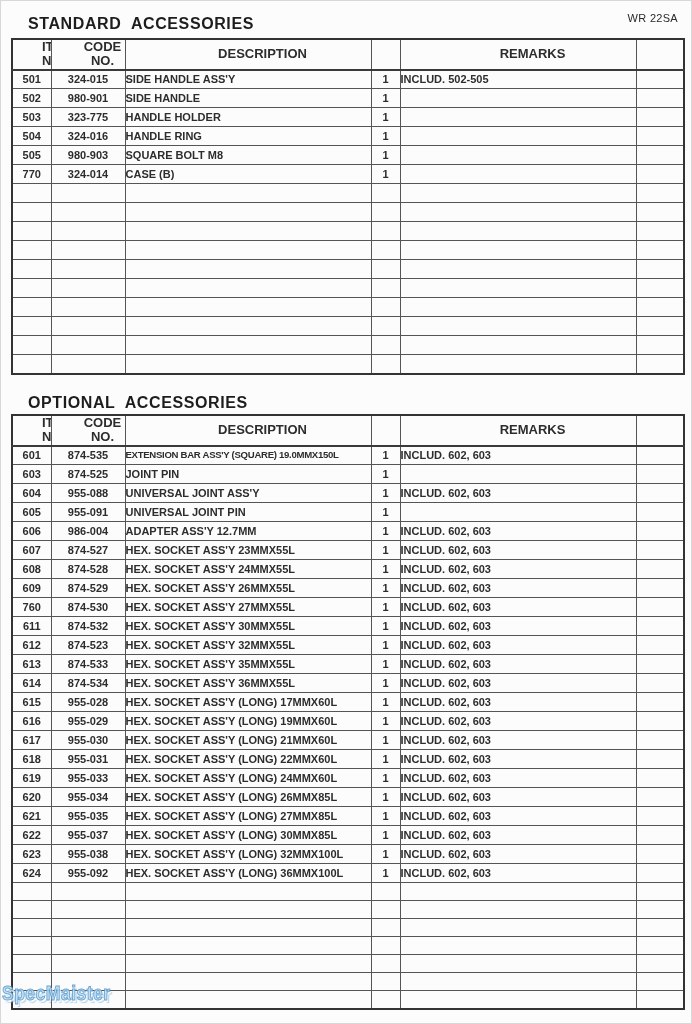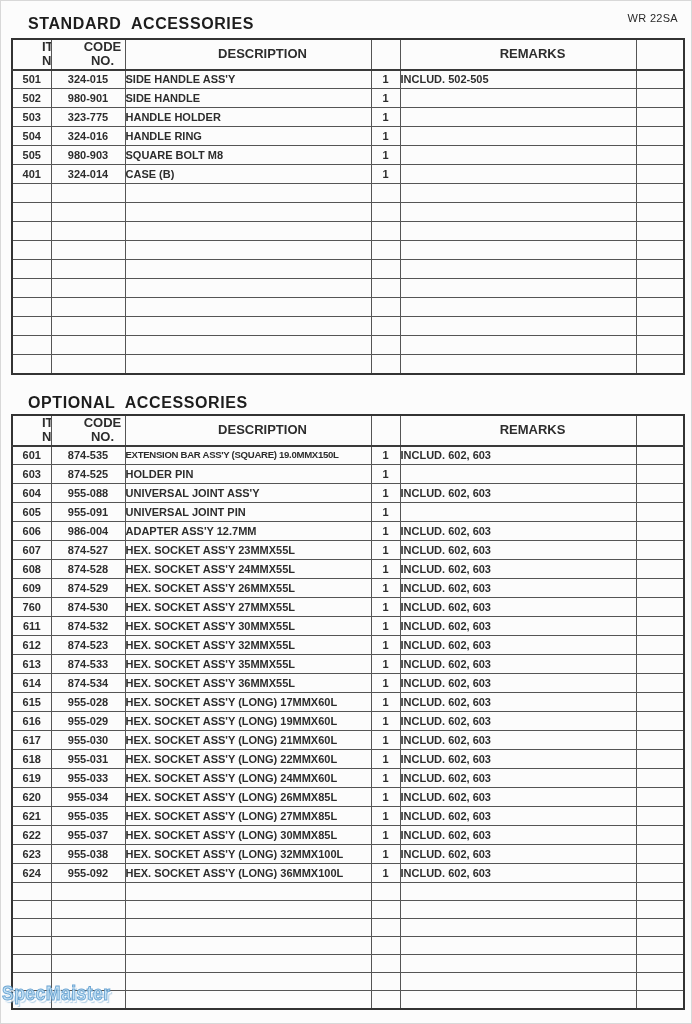--- a/index.html
+++ b/index.html
@@ -161,21 +161,21 @@
         </tr>
         <tr>
           <td class="c-item">505</td>
           <td class="c-code">980-903</td>
           <td class="c-desc">SQUARE BOLT M8</td>
           <td class="c-used">1</td>
           <td class="c-remarks"></td>
           <td class="c-blank"></td>
         </tr>
         <tr>
-          <td class="c-item">401</td>
+          <td class="c-item">770</td>
           <td class="c-code">324-014</td>
           <td class="c-desc">CASE (B)</td>
           <td class="c-used">1</td>
           <td class="c-remarks"></td>
           <td class="c-blank"></td>
         </tr>
         <tr class="empty">
           <td class="c-item"></td>
           <td class="c-code"></td>
           <td class="c-desc"></td>
@@ -286,21 +286,21 @@
           <td class="c-item">601</td>
           <td class="c-code">874-535</td>
           <td class="c-desc condensed">EXTENSION BAR ASS'Y (SQUARE) 19.0MMX150L</td>
           <td class="c-used">1</td>
           <td class="c-remarks">INCLUD. 602, 603</td>
           <td class="c-blank"></td>
         </tr>
         <tr>
           <td class="c-item">603</td>
           <td class="c-code">874-525</td>
-          <td class="c-desc">HOLDER PIN</td>
+          <td class="c-desc">JOINT PIN</td>
           <td class="c-used">1</td>
           <td class="c-remarks"></td>
           <td class="c-blank"></td>
         </tr>
         <tr>
           <td class="c-item">604</td>
           <td class="c-code">955-088</td>
           <td class="c-desc">UNIVERSAL JOINT ASS'Y</td>
           <td class="c-used">1</td>
           <td class="c-remarks">INCLUD. 602, 603</td>

